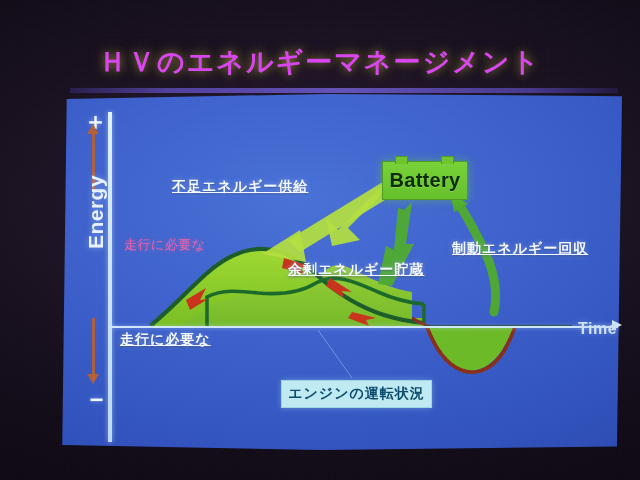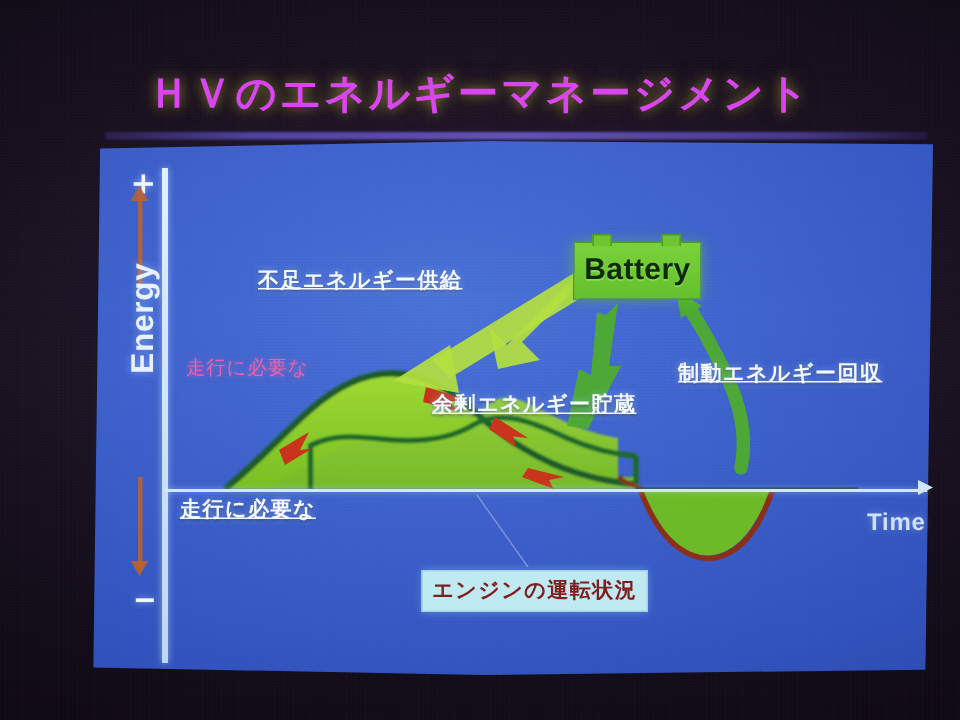--- a/index.html
+++ b/index.html
@@ -75,21 +75,21 @@
   .axis-plus{top:106px;font-size:23px;}
   .axis-minus{top:382px;font-size:25px;}
 
   .ylabel{
     position:absolute;left:41px;top:200px;width:110px;
     transform:rotate(-90deg);transform-origin:50% 50%;
     text-align:center;color:#e8f1ff;font-size:21px;font-weight:700;
     letter-spacing:.5px;text-shadow:0 0 6px rgba(170,205,255,.6);
   }
   .xlabel{
-    position:absolute;left:578px;top:340px;color:#cfe0f7;
+    position:absolute;left:578px;top:320px;color:#cfe0f7;
     font-size:16px;font-weight:700;letter-spacing:.5px;
     text-shadow:0 0 6px rgba(160,200,250,.5);
   }
 
   
   .oarrow{position:absolute;left:92px;width:3px;background:#c0622a;opacity:.85;filter:blur(.3px);}
   .oarrow.up{top:132px;height:60px;}
   .oarrow.down{top:318px;height:62px;}
   .ohead{position:absolute;left:87px;width:0;height:0;border-left:6px solid transparent;border-right:6px solid transparent;opacity:.85;}
   .ohead.up{top:124px;border-bottom:10px solid #c0622a;}
@@ -128,21 +128,21 @@
   .bterm.l{left:12px;}
   .bterm.r{left:58px;}
 
   
   .caption-box{
     position:absolute;left:281px;top:380px;width:149px;height:26px;
     background:#bfeaf2;border:1px solid #9fd6e2;
     display:flex;align-items:center;justify-content:center;
     box-shadow:0 0 6px rgba(160,225,240,.4);
   }
-  .caption-text{color:#7f1d1d;font-size:14px;font-weight:700;letter-spacing:1px;white-space:nowrap;}
+  .caption-text{color:#0c4a6e;font-size:14px;font-weight:700;letter-spacing:1px;white-space:nowrap;}
 
   
   .vec{position:absolute;left:0;top:0;width:640px;height:480px;overflow:visible;}
 </style>
 </head>
 <body>
 
 <div id="stage">
 
   <div class="surround"></div>

